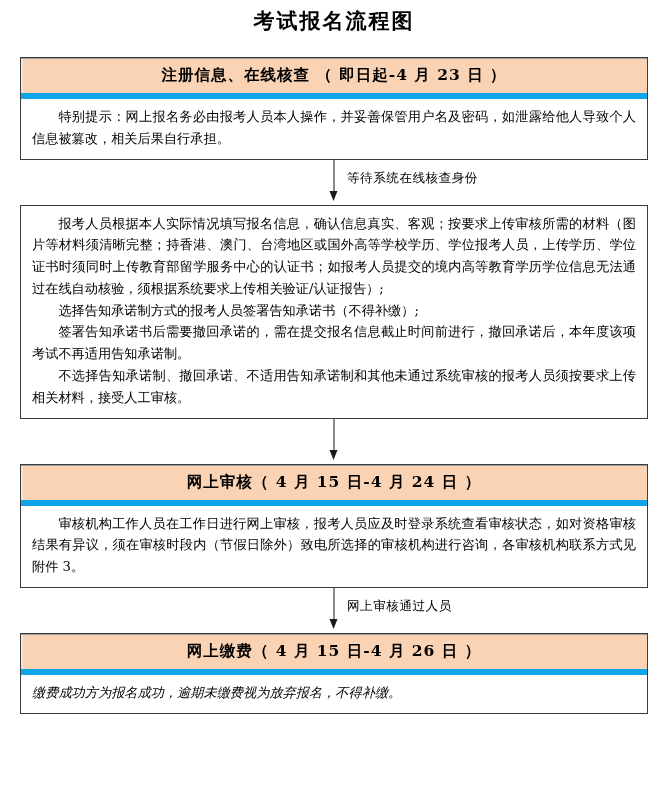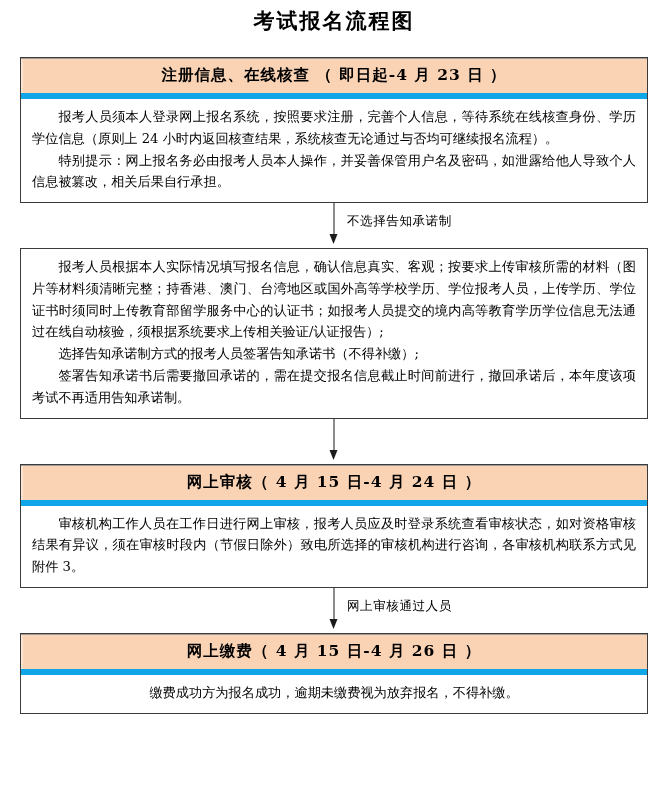--- a/index.html
+++ b/index.html
@@ -59,21 +59,22 @@
     text-align: justify;
     text-justify: inter-ideograph;
     box-sizing: border-box;
   }
   .box-body p {
     margin: 0;
     text-indent: 2em;
   }
   .box-body p.center {
     text-indent: 0;
-    text-align: center;
+    text-align: left;
+    font-style: italic;
   }
   .b {
     font-weight: normal;
   }
   
   .connector {
     position: relative;
     height: 45px;
     width: 628px;
   }
@@ -112,36 +113,36 @@
 
 <div class="page">
 
   <div class="doc-title">考试报名流程图</div>
 
   <div class="flow">
 
     <div class="box">
       <div class="box-header">注册信息、在线核查 （ 即日起-4 月 23 日 ）</div>
       <div class="box-body">
-          <p><span>报考人员须本人登录网上报名系统，按照要求注册，完善个人信息，等待系统在线核查身份、学历学位信息（原则上 24 小时内返回核查结果，系统核查无论通过与否均可继续报名流程）。</span></p>
           <p><span class="b">特别提示：</span><span>网上报名务必由报考人员本人操作，并妥善保管用户名及密码，如泄露给他人导致个人信息被篡改，相关后果自行承担。</span></p>
         </div>
     </div>
 
     <div class="connector">
       <div class="line"></div>
       <div class="arrow-head"></div>
-      <div class="conn-label">不选择告知承诺制</div>
+      <div class="conn-label">等待系统在线核查身份</div>
     </div>
 
     <div class="box">
       <div class="box-body">
           <p><span>报考人员根据本人实际情况填写报名信息，确认信息真实、客观；按要求上传审核所需的材料（图片等材料须清晰完整；持香港、澳门、台湾地区或国外高等学校学历、学位报考人员，上传学历、学位证书时须同时上传教育部留学服务中心的认证书；</span><span class="b">如报考人员提交的境内高等教育学历学位信息无法通过在线自动核验，须根据系统要求上传相关验证/认证报告）;</span></p>
           <p><span>选择告知承诺制方式的报考人员签署告知承诺书（不得补缴）;</span></p>
           <p><span>签署告知承诺书后需要撤回承诺的，需在提交报名信息截止时间前进行，</span><span class="b">撤回承诺后，本年度该项考试不再适用告知承诺制。</span></p>
+          <p><span>不选择告知承诺制、撤回承诺、不适用告知承诺制和其他未通过系统审核的报考人员须按要求上传相关材料，接受人工审核。</span></p>
         </div>
     </div>
 
     <div class="connector">
       <div class="line"></div>
       <div class="arrow-head"></div>
       <div class="conn-label"></div>
     </div>
 
     <div class="box">

